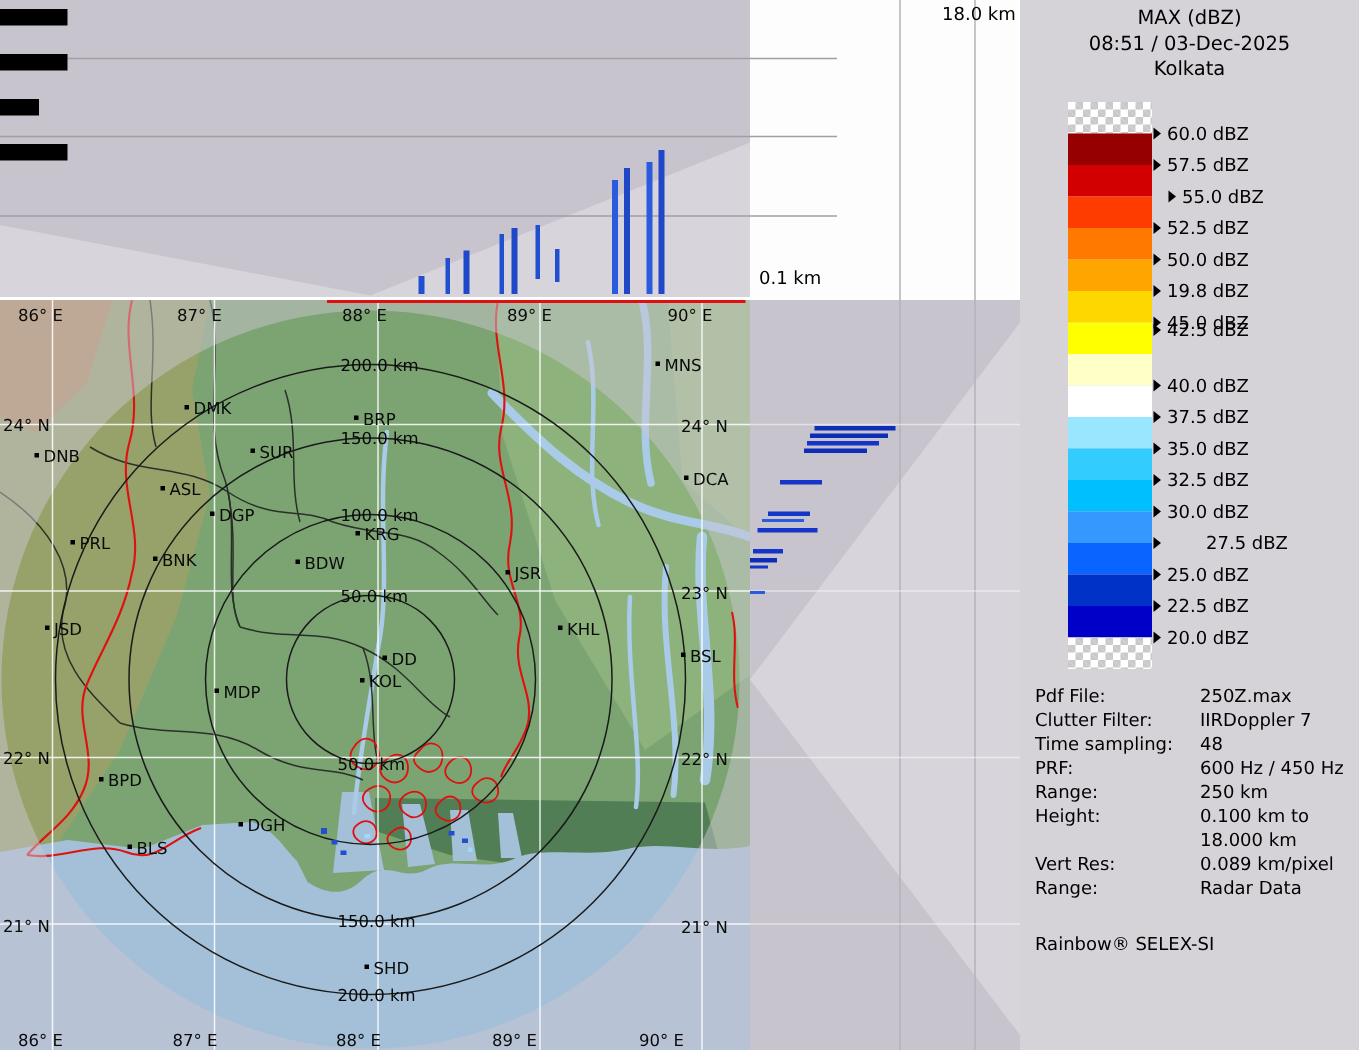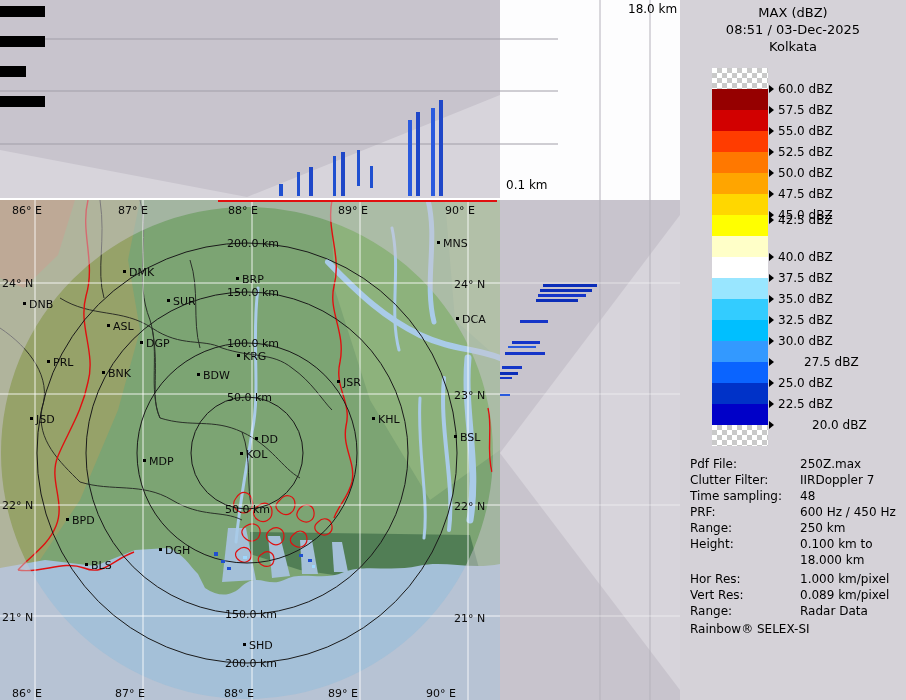--- a/index.html
+++ b/index.html
@@ -289,35 +289,35 @@
     </div>
   <div id="scale-labels">
       <div class="scale-label" style="top: 81px;">
         <span class="tick"></span>
         <span>60.0 dBZ</span>
       </div>
       <div class="scale-label" style="top: 102px;">
         <span class="tick"></span>
         <span>57.5 dBZ</span>
       </div>
-      <div class="scale-label" style="top: 123px;">
+      <div class="scale-label" style="top: 123px; padding-left: 10px;">
         <span class="tick"></span>
         <span>55.0 dBZ</span>
       </div>
       <div class="scale-label" style="top: 144px;">
         <span class="tick"></span>
         <span>52.5 dBZ</span>
       </div>
       <div class="scale-label" style="top: 165px;">
         <span class="tick"></span>
         <span>50.0 dBZ</span>
       </div>
       <div class="scale-label" style="top: 186px;">
         <span class="tick"></span>
-        <span>47.5 dBZ</span>
+        <span>19.8 dBZ</span>
       </div>
       <div class="scale-label" style="top: 207px;">
         <span class="tick"></span>
         <span>45.0 dBZ</span>
       </div>
       <div class="scale-label" style="top: 212px;">
         <span class="tick"></span>
         <span>42.5 dBZ</span>
       </div>
       <div class="scale-label" style="top: 249px;">
@@ -345,21 +345,21 @@
         <span>27.5 dBZ</span>
       </div>
       <div class="scale-label" style="top: 375px;">
         <span class="tick"></span>
         <span>25.0 dBZ</span>
       </div>
       <div class="scale-label" style="top: 396px;">
         <span class="tick"></span>
         <span>22.5 dBZ</span>
       </div>
-      <div class="scale-label" style="top: 417px; gap: 34px;">
+      <div class="scale-label" style="top: 417px;">
         <span class="tick"></span>
         <span>20.0 dBZ</span>
       </div>
     </div>
   <div id="legend-info">
       <div class="info-row">
         <span class="info-label">Pdf File:</span>
         <span class="info-value">250Z.max</span>
       </div>
       <div class="info-row">
@@ -376,24 +376,20 @@
       </div>
       <div class="info-row">
         <span class="info-label">Range:</span>
         <span class="info-value">250 km</span>
       </div>
       <div class="info-row">
         <span class="info-label">Height:</span>
         <span class="info-value">0.100 km to
 18.000 km</span>
       </div>
-      <div class="info-row" style="margin-top: 3px;">
-        <span class="info-label">Hor Res:</span>
-        <span class="info-value">1.000 km/pixel</span>
-      </div>
       <div class="info-row">
         <span class="info-label">Vert Res:</span>
         <span class="info-value">0.089 km/pixel</span>
       </div>
       <div class="info-row">
         <span class="info-label">Range:</span>
         <span class="info-value">Radar Data</span>
       </div>
     </div>
   <div id="legend-footer">Rainbow® SELEX-SI</div>

